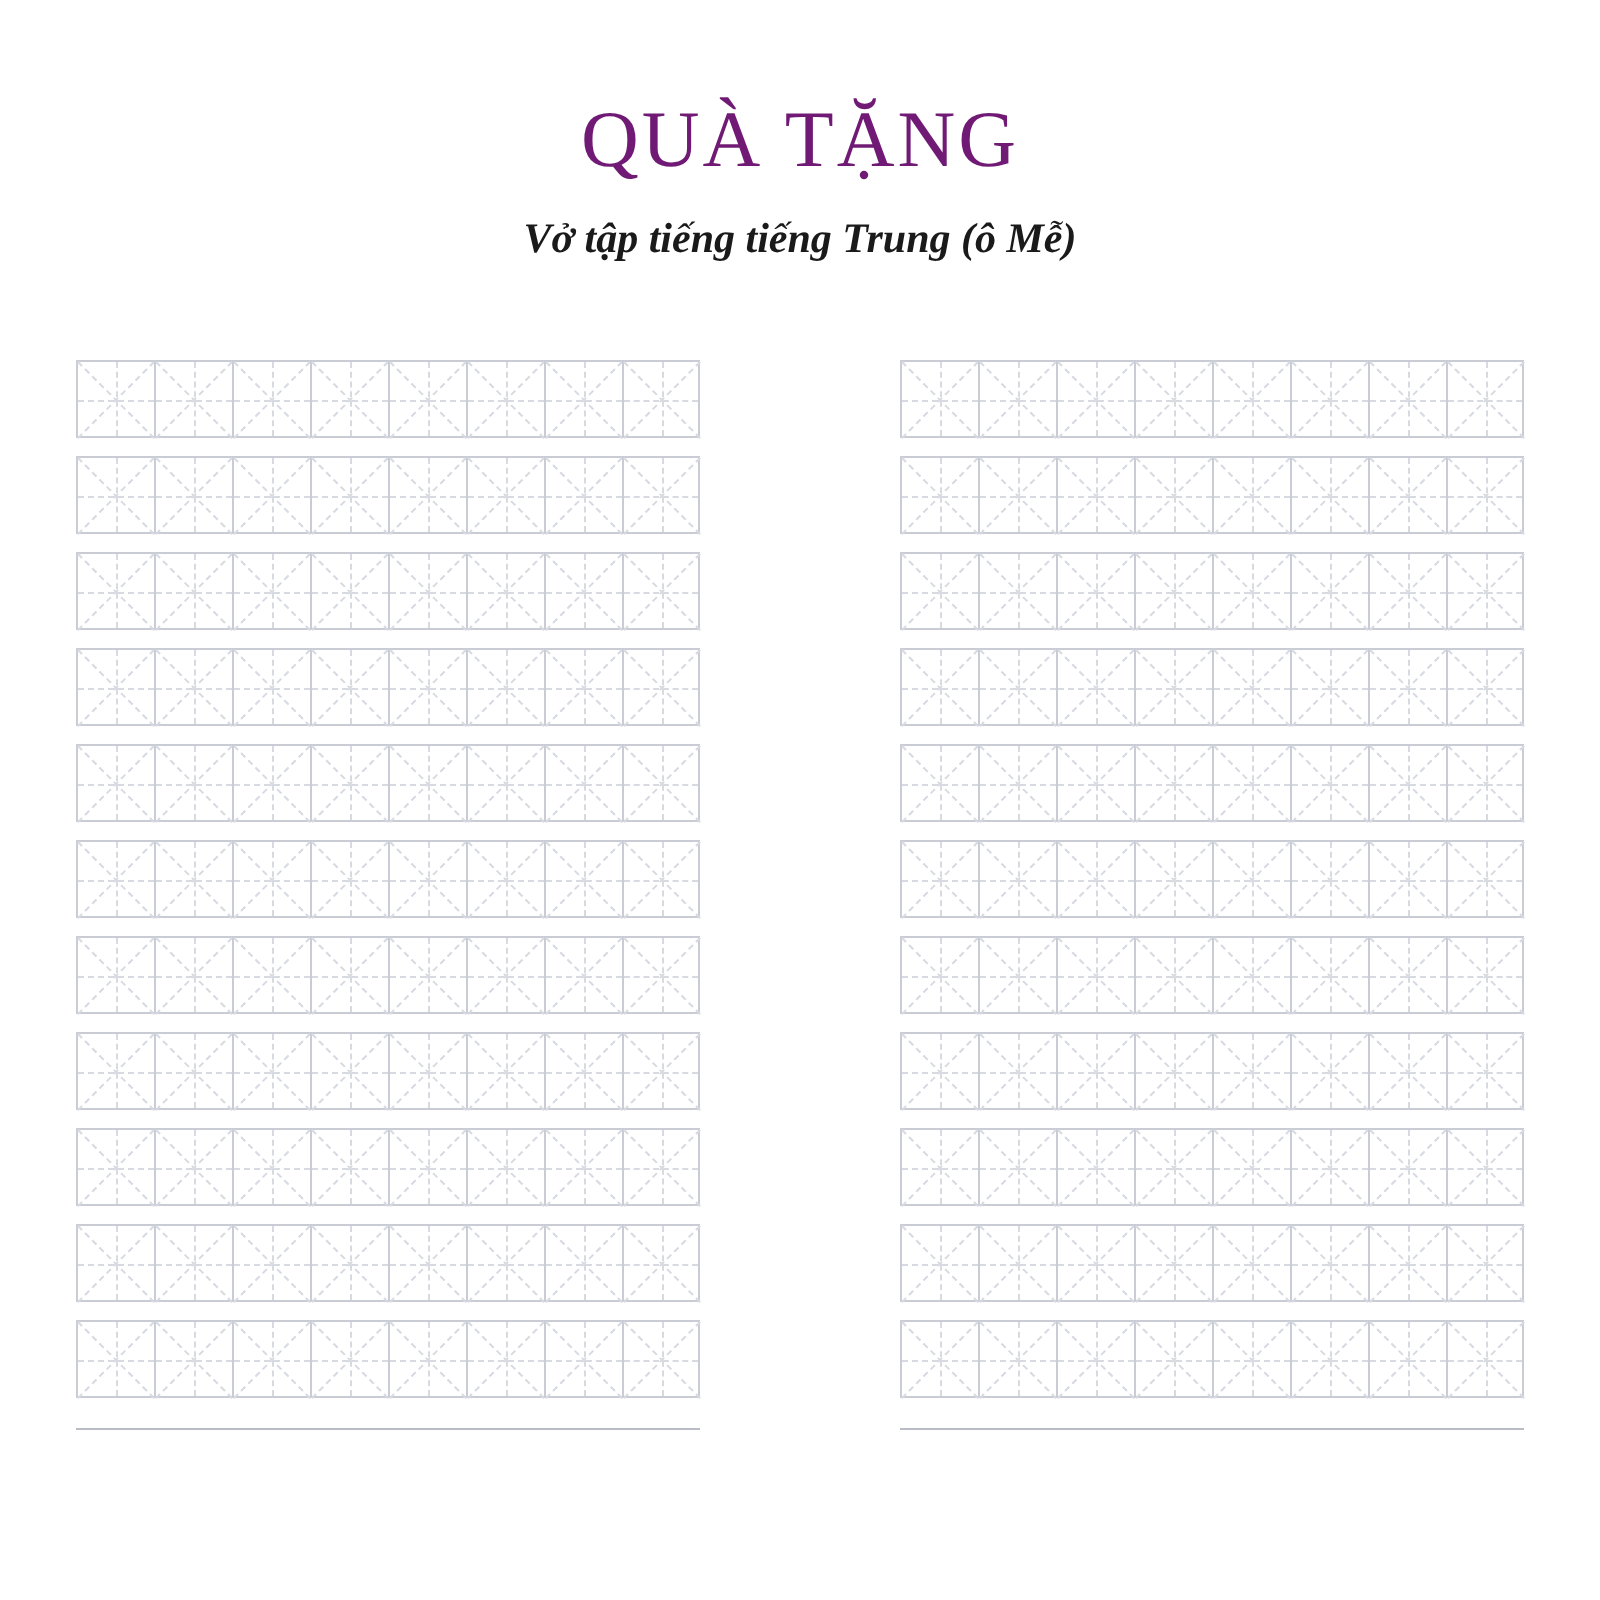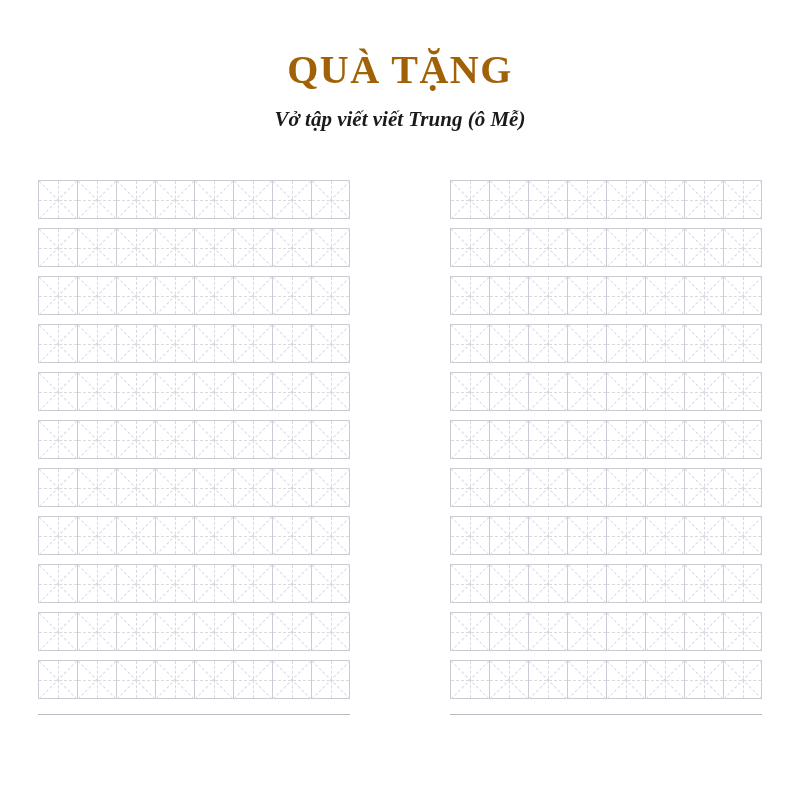--- a/index.html
+++ b/index.html
@@ -20,23 +20,23 @@
     height: 800px;
     background: #ffffff;
   }
   .header {
     padding-top: 48px;
     text-align: center;
   }
   .title {
     font-family: "Liberation Serif", serif;
     font-size: 40px;
-    font-weight: bold;
+    font-weight: normal;
     letter-spacing: 1.5px;
-    color: #a16207;
+    color: #701a75;
     line-height: 1.1;
     margin: 0;
   }
   .subtitle {
     font-family: "Liberation Serif", serif;
     font-style: italic;
     font-weight: bold;
     font-size: 21px;
     color: #1a1a1a;
     margin: 16px 0 0 0;
@@ -111,21 +111,21 @@
     margin-top: 6px;
   }
 </style>
 </head>
 <body>
 
 <div class="page">
 
   <div class="header">
     <h1 class="title">QUÀ TẶNG</h1>
-    <p class="subtitle">Vở tập viết viết Trung (ô Mễ)</p>
+    <p class="subtitle">Vở tập tiếng tiếng Trung (ô Mễ)</p>
   </div>
 
   <div class="sheet">
     <div class="column" id="col-left">
         <div class="grid-row">
           <div class="cell">
             <span class="v"></span>
             <span class="h"></span>
             <span class="d1"></span>
             <span class="d2"></span>

